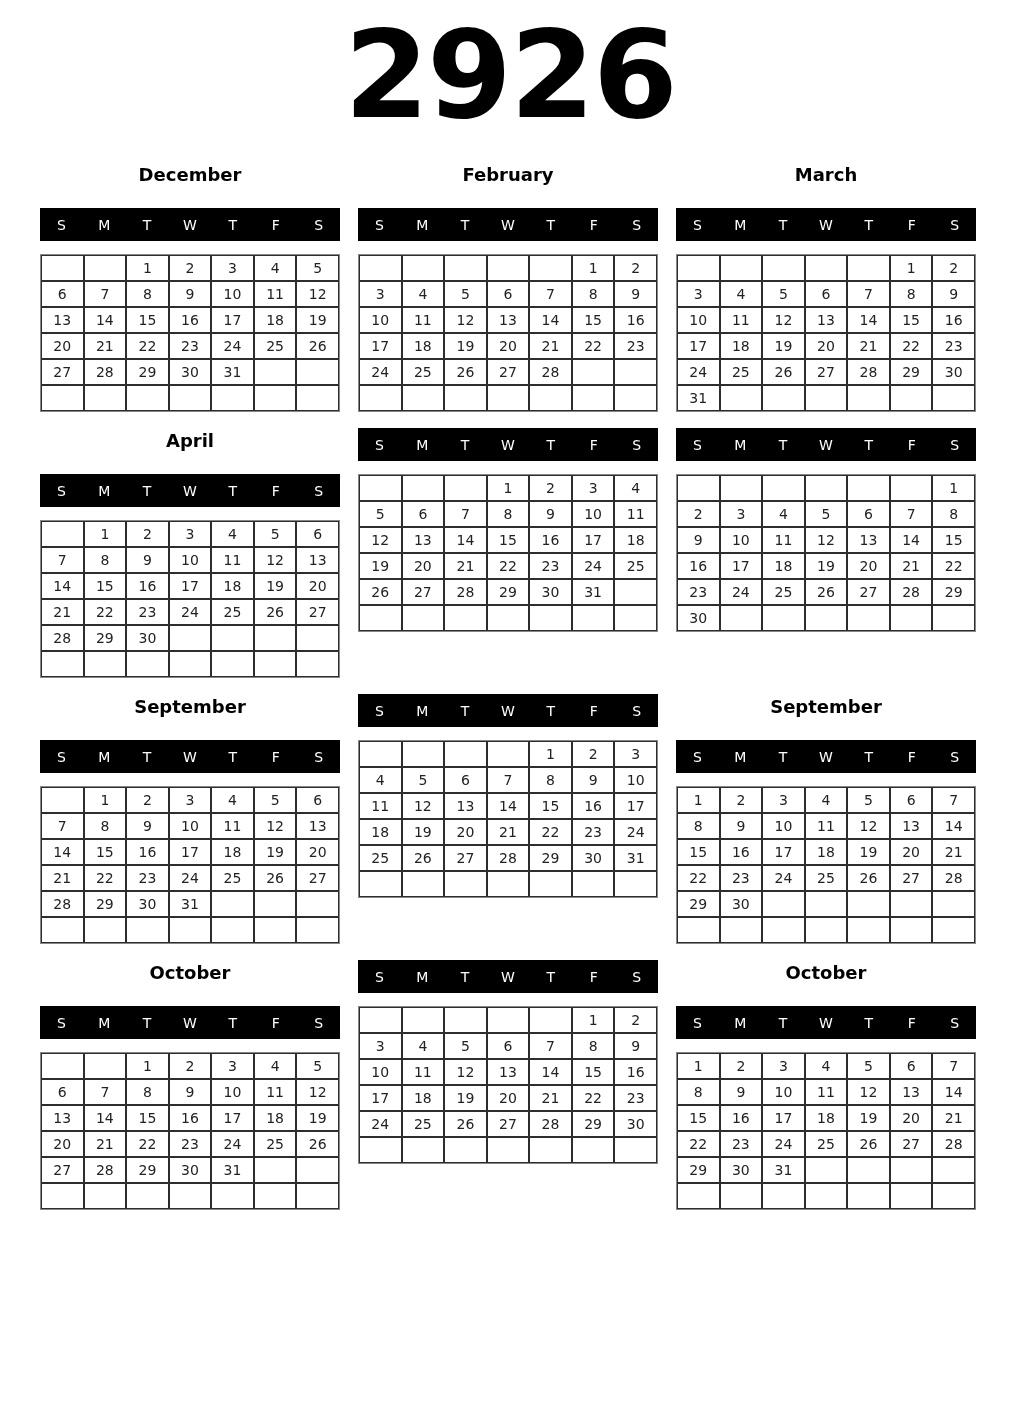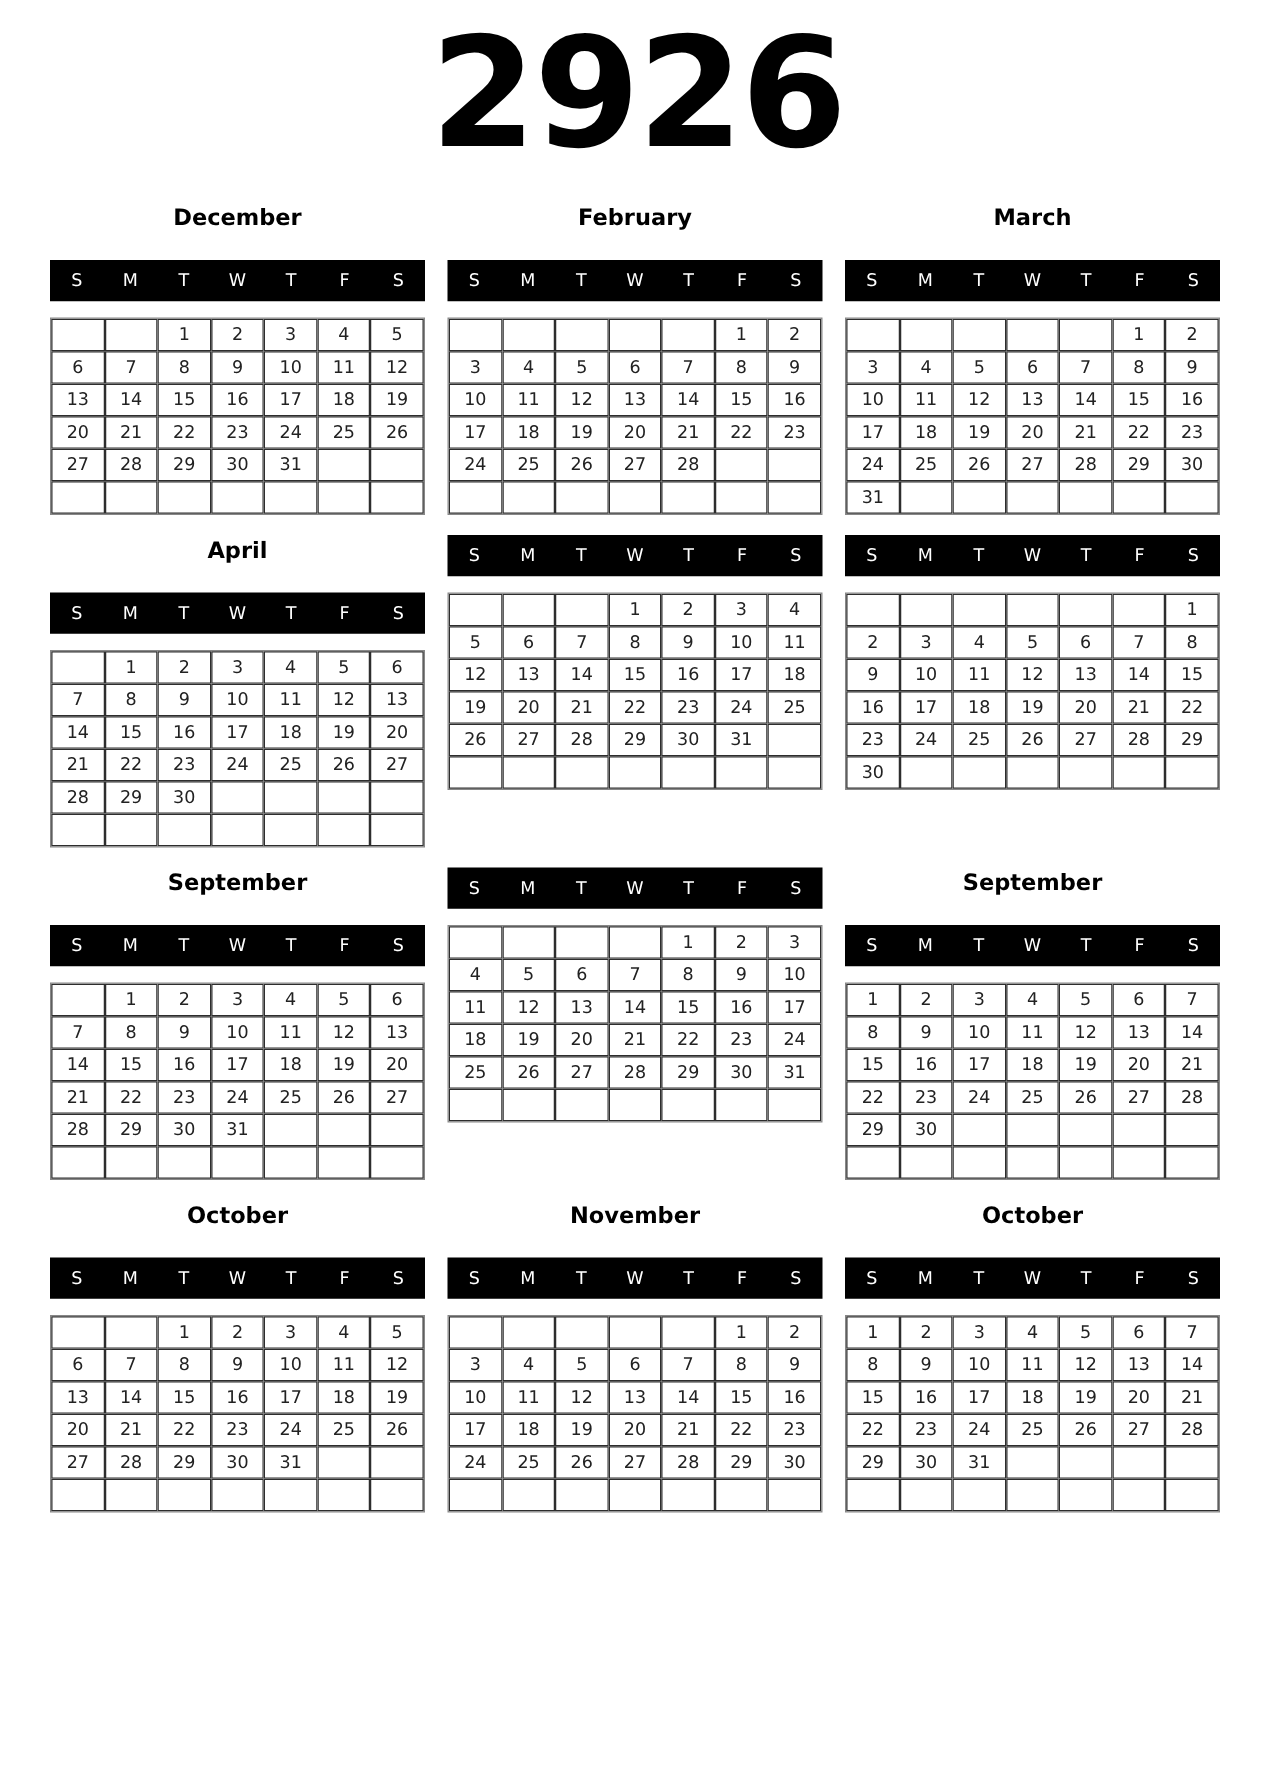--- a/index.html
+++ b/index.html
@@ -775,21 +775,20 @@
               <td></td>
               <td></td>
               <td></td>
               <td></td>
             </tr>
           </tbody>
         </table>
   </div>
 
   <div class="month">
-    <div class="month-name">November</div>
     <div class="dow-header" style="background: rgb(0, 0, 0);">
           <span class="dow-cell" style="color: rgb(255, 255, 255);">S</span>
           <span class="dow-cell" style="color: rgb(255, 255, 255);">M</span>
           <span class="dow-cell" style="color: rgb(255, 255, 255);">T</span>
           <span class="dow-cell" style="color: rgb(255, 255, 255);">W</span>
           <span class="dow-cell" style="color: rgb(255, 255, 255);">T</span>
           <span class="dow-cell" style="color: rgb(255, 255, 255);">F</span>
           <span class="dow-cell" style="color: rgb(255, 255, 255);">S</span>
         </div>
     <table class="grid">

